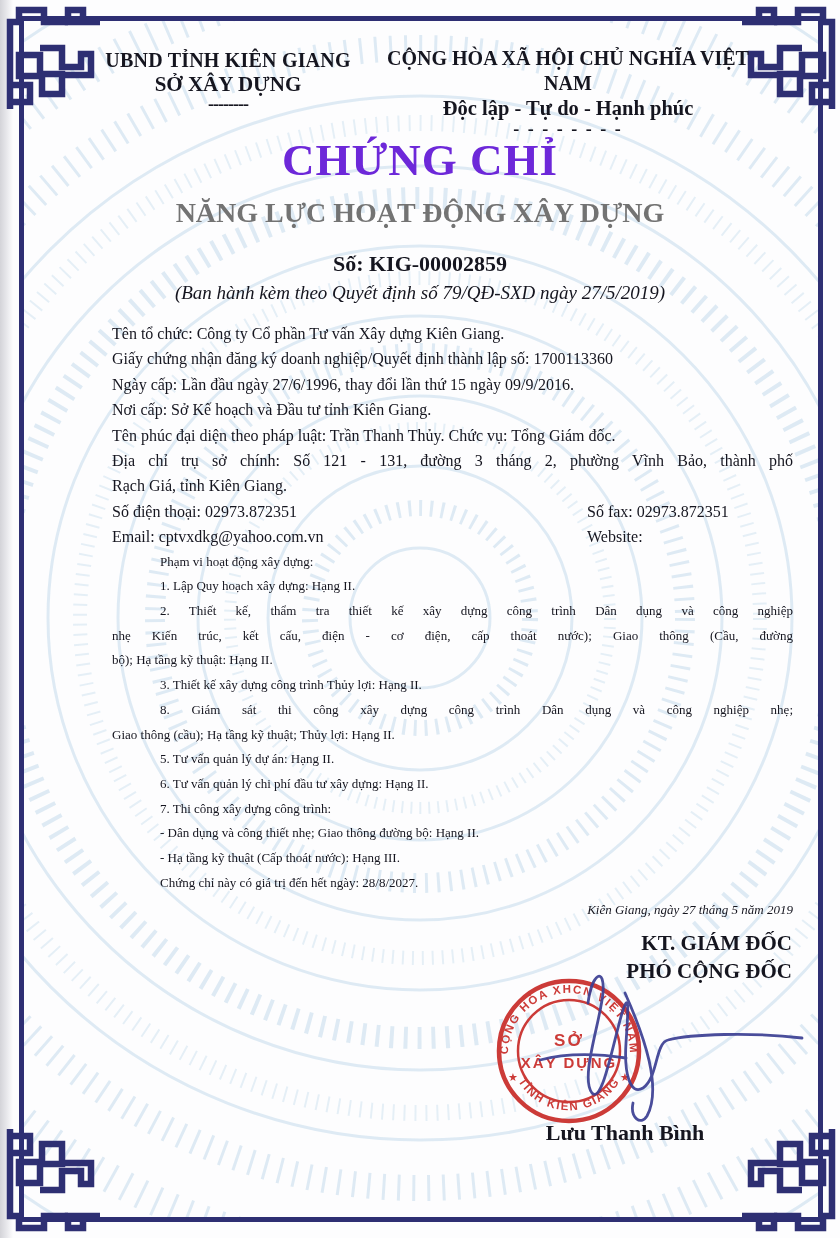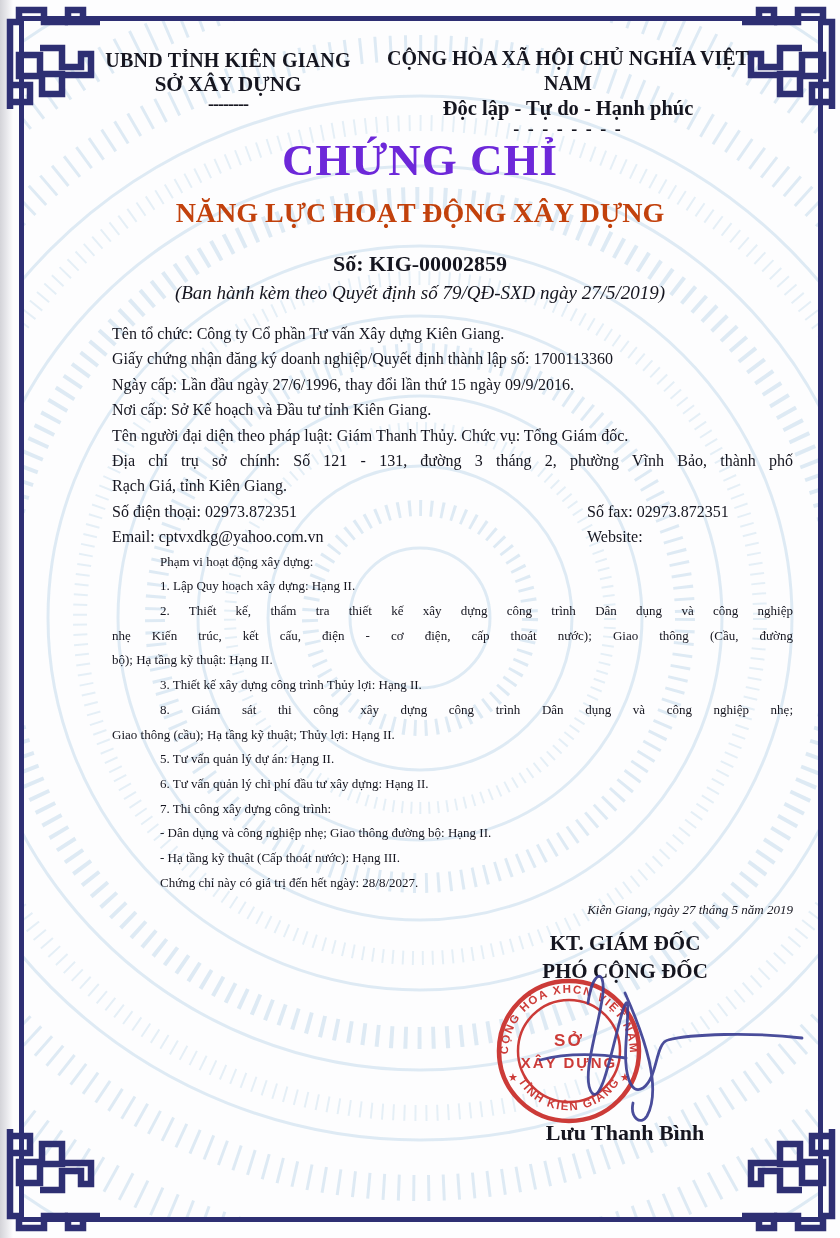--- a/index.html
+++ b/index.html
@@ -21,36 +21,36 @@
   .hdr-left .l2{font-size:21px;font-weight:bold;}
   .hdr-right{position:absolute;left:366px;top:46px;width:404px;text-align:center;line-height:25px;}
   .hdr-right .l1{font-size:20px;font-weight:bold;}
   .hdr-right .l2{font-size:20.5px;font-weight:bold;}
   .rule{font-weight:bold;font-size:18px;letter-spacing:-1px;line-height:16px;}
   .rule.dashed{letter-spacing:2px;}
   
   .title{position:absolute;left:0;right:0;top:134px;text-align:center;
          font-size:45px;font-weight:bold;color:#6d28d9;letter-spacing:1px;}
   .subtitle{position:absolute;left:0;right:0;top:197px;text-align:center;
-         font-size:28px;font-weight:bold;color:#c2410c;}
+         font-size:28px;font-weight:bold;color:#737373;}
   .certno{position:absolute;left:0;right:0;top:251px;text-align:center;font-size:22px;font-weight:bold;}
   .issued{position:absolute;left:0;right:0;top:282px;text-align:center;font-size:19px;font-style:italic;}
   
   .bodyblk{position:absolute;left:112px;top:321px;width:681px;}
   .bodyblk p{margin:0;}
   .org p{font-size:16px;line-height:25.4px;}
   .scope p{font-size:13px;line-height:24.7px;}
   .ind{text-indent:48px;}
   .jl{text-align:justify;text-align-last:justify;white-space:nowrap;}
   .cols{position:relative;}
   .cols .c2{position:absolute;left:475px;top:0;}
   .date{font-size:20px;font-style:italic;text-align:right;margin-top:2px !important;}
   
   .signing{position:absolute;left:458px;top:929px;width:334px;text-align:center;}
-  .signing .t{font-size:21px;font-weight:bold;line-height:28px;}
+  .signing .t{font-size:21px;font-weight:bold;line-height:28px;text-align:right;}
   .signer{position:absolute;left:458px;top:1120px;width:334px;text-align:center;
           font-size:22px;font-weight:bold;}
   .stamp{position:absolute;left:494px;top:976px;}
   .stamp-arc{font-family:"Liberation Sans","DejaVu Sans",sans-serif;font-size:11.5px;font-weight:bold;letter-spacing:1.6px;}
   .stamp-center{font-family:"Liberation Sans","DejaVu Sans",sans-serif;font-weight:bold;letter-spacing:2px;}
   .signature{position:absolute;left:500px;top:948px;}
 </style>
 </head>
 <body>
 
@@ -120,21 +120,21 @@
   <div class="subtitle">NĂNG LỰC HOẠT ĐỘNG XÂY DỰNG</div>
   <div class="certno">Số: KIG-00002859</div>
   <div class="issued">(Ban hành kèm theo Quyết định số 79/QĐ-SXD ngày 27/5/2019)</div>
 
   <div class="bodyblk">
     <div class="org">
       <p>Tên tổ chức: Công ty Cổ phần Tư vấn Xây dựng Kiên Giang.</p>
       <p>Giấy chứng nhận đăng ký doanh nghiệp/Quyết định thành lập số: 1700113360</p>
       <p>Ngày cấp: Lần đầu ngày 27/6/1996, thay đổi lần thứ 15 ngày 09/9/2016.</p>
       <p>Nơi cấp: Sở Kế hoạch và Đầu tư tỉnh Kiên Giang.</p>
-      <p>Tên người đại diện theo pháp luật: Giám Thanh Thủy. Chức vụ: Tổng Giám đốc.</p>
+      <p>Tên phúc đại diện theo pháp luật: Trần Thanh Thủy. Chức vụ: Tổng Giám đốc.</p>
       <p class="jl">Địa chỉ trụ sở chính: Số 121 - 131, đường 3 tháng 2, phường Vĩnh Bảo, thành phố</p>
       <p>Rạch Giá, tỉnh Kiên Giang.</p>
       <p class="cols">
         <span>Số điện thoại: 02973.872351</span>
         <span class="c2">Số fax: 02973.872351</span>
       </p>
       <p class="cols">
         <span>Email: cptvxdkg@yahoo.com.vn</span>
         <span class="c2">Website:</span>
       </p>
@@ -144,21 +144,21 @@
       <p class="ind">1. Lập Quy hoạch xây dựng: Hạng II.</p>
       <p class="ind jl">2. Thiết kế, thẩm tra thiết kế xây dựng công trình Dân dụng và công nghiệp</p>
       <p class="jl">nhẹ Kiến trúc, kết cấu, điện - cơ điện, cấp thoát nước); Giao thông (Cầu, đường</p>
       <p>bộ); Hạ tầng kỹ thuật: Hạng II.</p>
       <p class="ind">3. Thiết kế xây dựng công trình Thủy lợi: Hạng II.</p>
       <p class="ind jl">8. Giám sát thi công xây dựng công trình Dân dụng và công nghiệp nhẹ;</p>
       <p>Giao thông (cầu); Hạ tầng kỹ thuật; Thủy lợi: Hạng II.</p>
       <p class="ind">5. Tư vấn quản lý dự án: Hạng II.</p>
       <p class="ind">6. Tư vấn quản lý chi phí đầu tư xây dựng: Hạng II.</p>
       <p class="ind">7. Thi công xây dựng công trình:</p>
-      <p class="ind">- Dân dụng và công nghiệp nhẹ; Giao thông đường bộ: Hạng II.</p>
+      <p class="ind">- Dân dụng và công thiết nhẹ; Giao thông đường bộ: Hạng II.</p>
       <p class="ind">- Hạ tầng kỹ thuật (Cấp thoát nước): Hạng III.</p>
       <p class="ind">Chứng chỉ này có giá trị đến hết ngày: 28/8/2027.</p>
       <p class="date">Kiên Giang, ngày 27 tháng 5 năm 2019</p>
     </div>
   </div>
 
   <div class="signing">
     <div class="t">KT. GIÁM ĐỐC</div>
     <div class="t">PHÓ CỘNG ĐỐC</div>
   </div>

